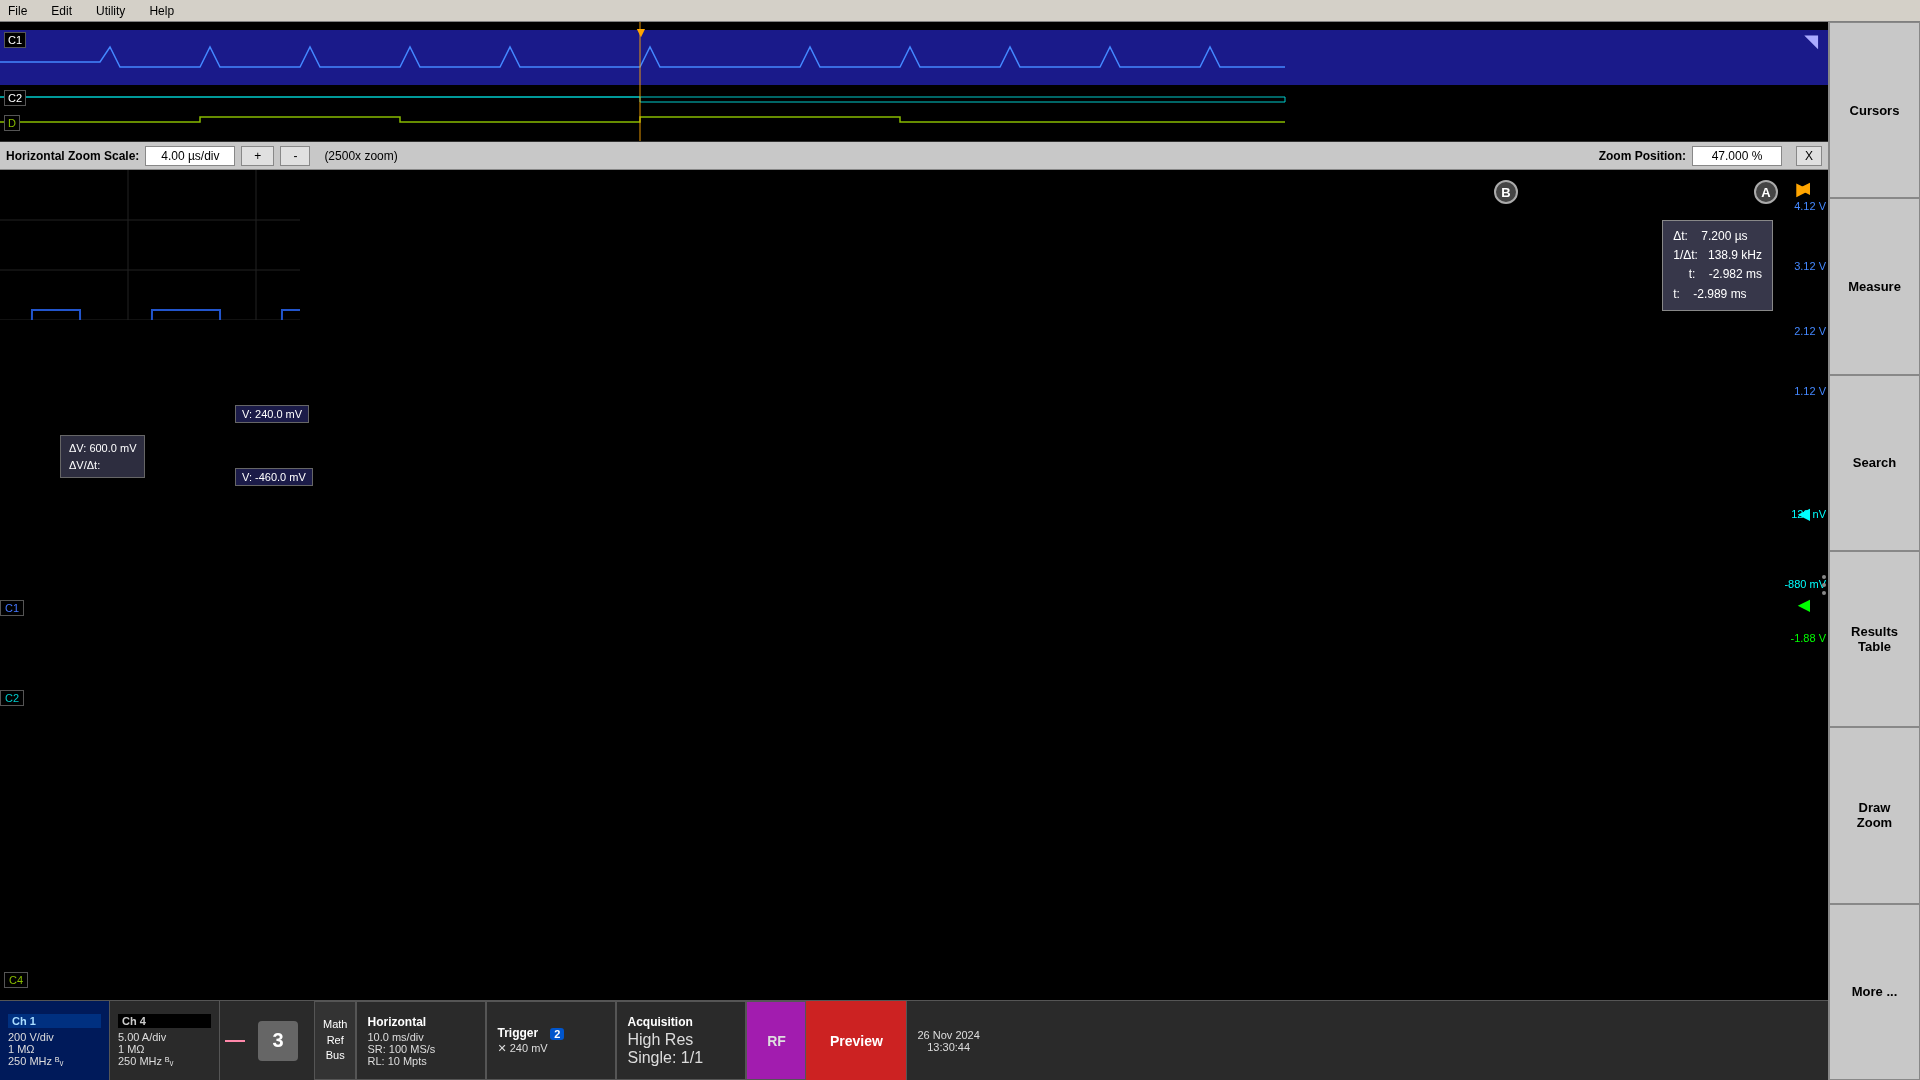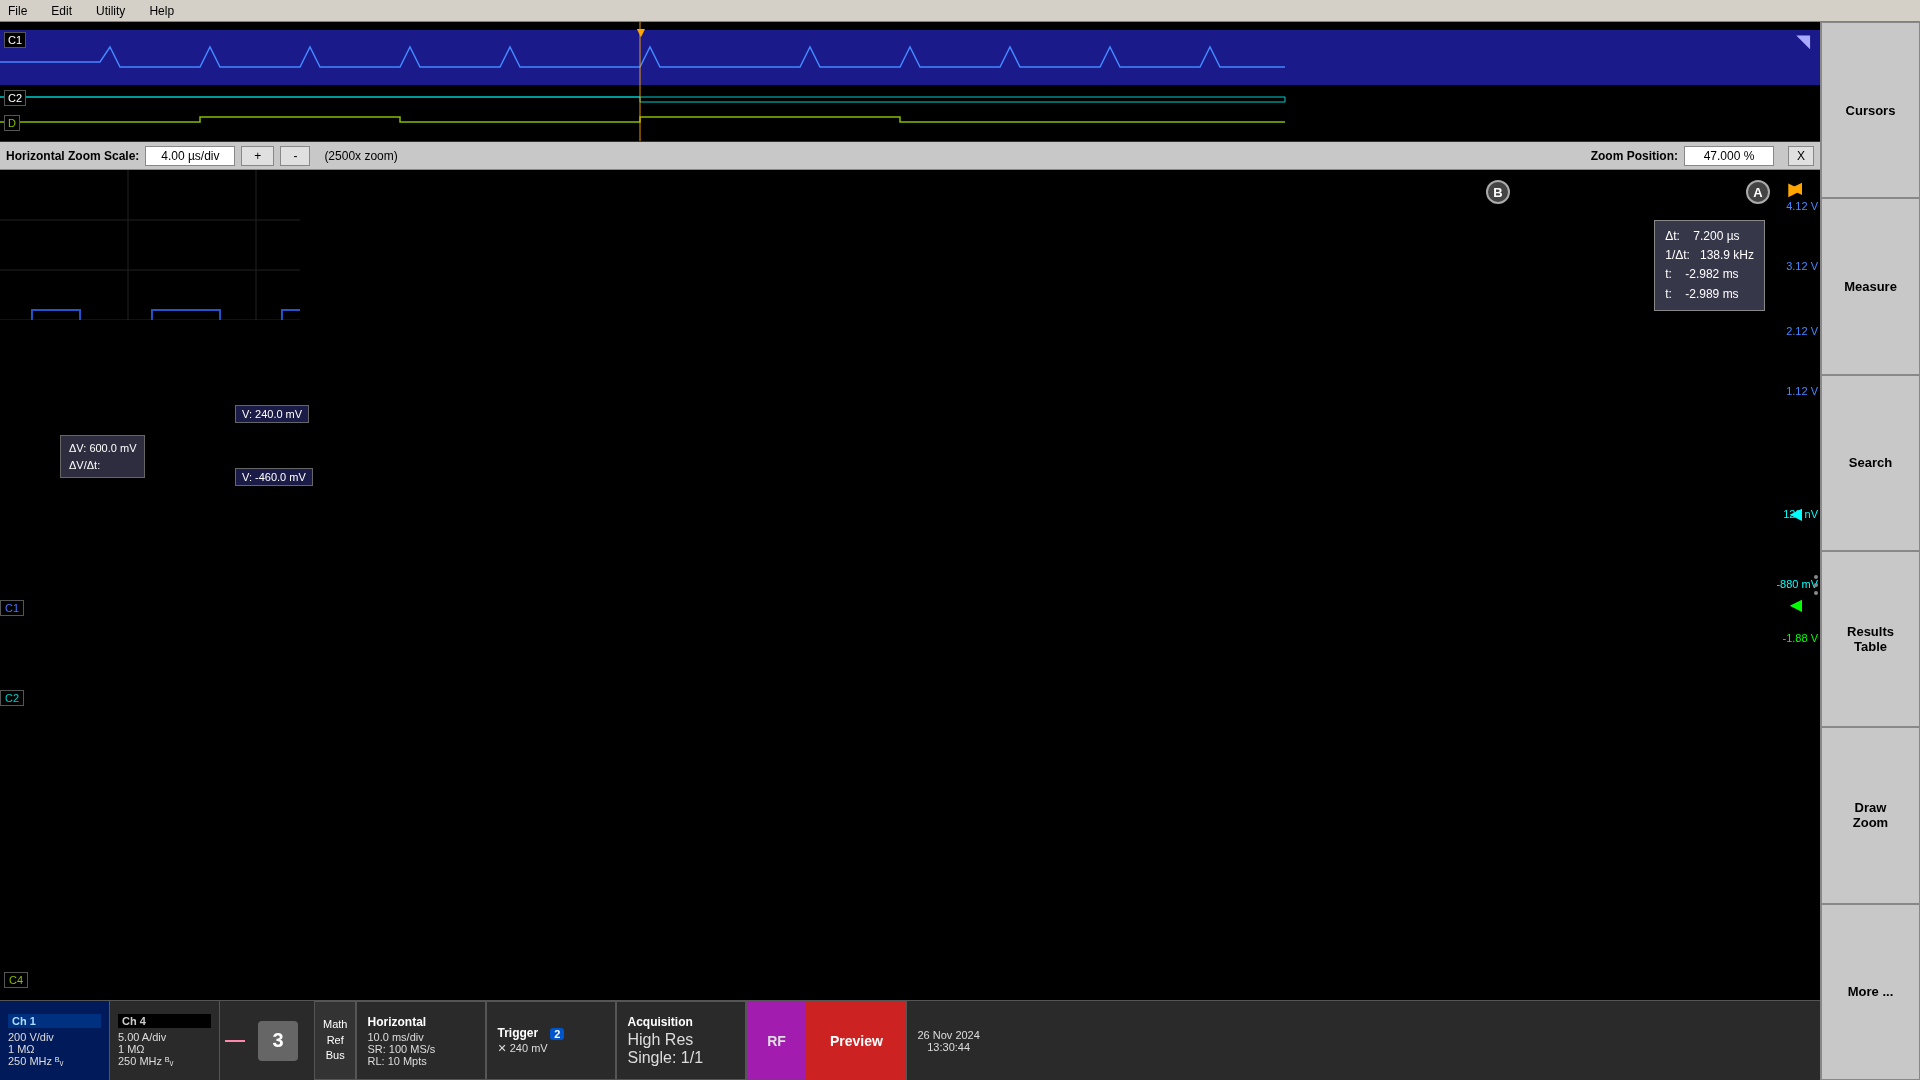--- a/index.html
+++ b/index.html
@@ -410,21 +410,21 @@
       background: #2a2a2a;
       border-left: 1px solid #555;
     }
     .datetime-line {
       font-size: 11px;
       color: #ddd;
     }
 
     
     .right-panel {
-      width: 100px;
+      width: 92px;
       background: #d4d0c8;
       display: flex;
       flex-direction: column;
       border-left: 1px solid #888;
     }
     .right-btn {
       flex: 1;
       display: flex;
       align-items: center;
       justify-content: center;
@@ -601,21 +601,21 @@
         <div>
           <span>Δt:</span>
           &nbsp;&nbsp;
           <span>7.200 µs</span>
         </div>
         <div>
           <span>1/Δt:</span>
           &nbsp;
           <span>138.9 kHz</span>
         </div>
-        <div style="">
+        <div style="text-align:right;">
           <span>t:</span>
           &nbsp;&nbsp;
           <span>-2.982 ms</span>
         </div>
         <div>
           <span>t:</span>
           &nbsp;&nbsp;
           <span>-2.989 ms</span>
         </div>
       </div>

